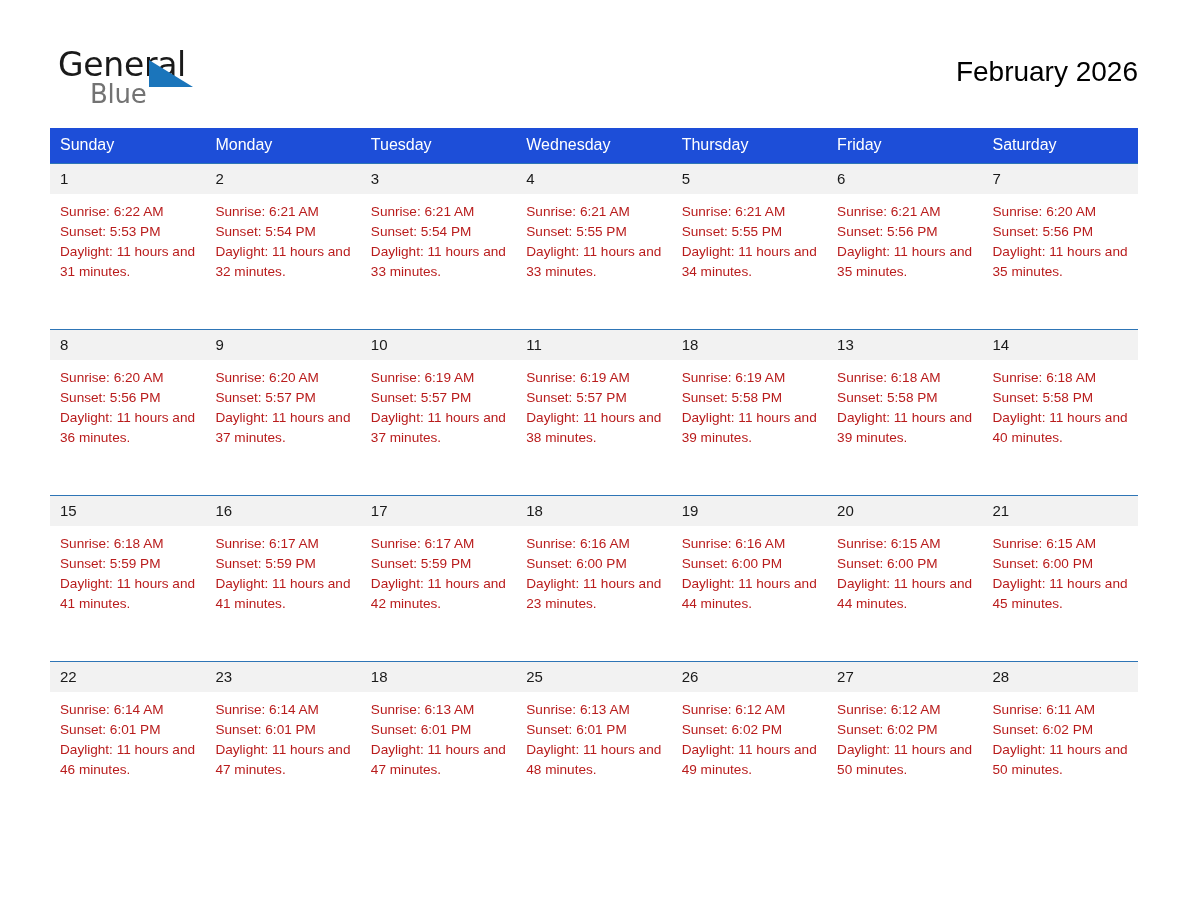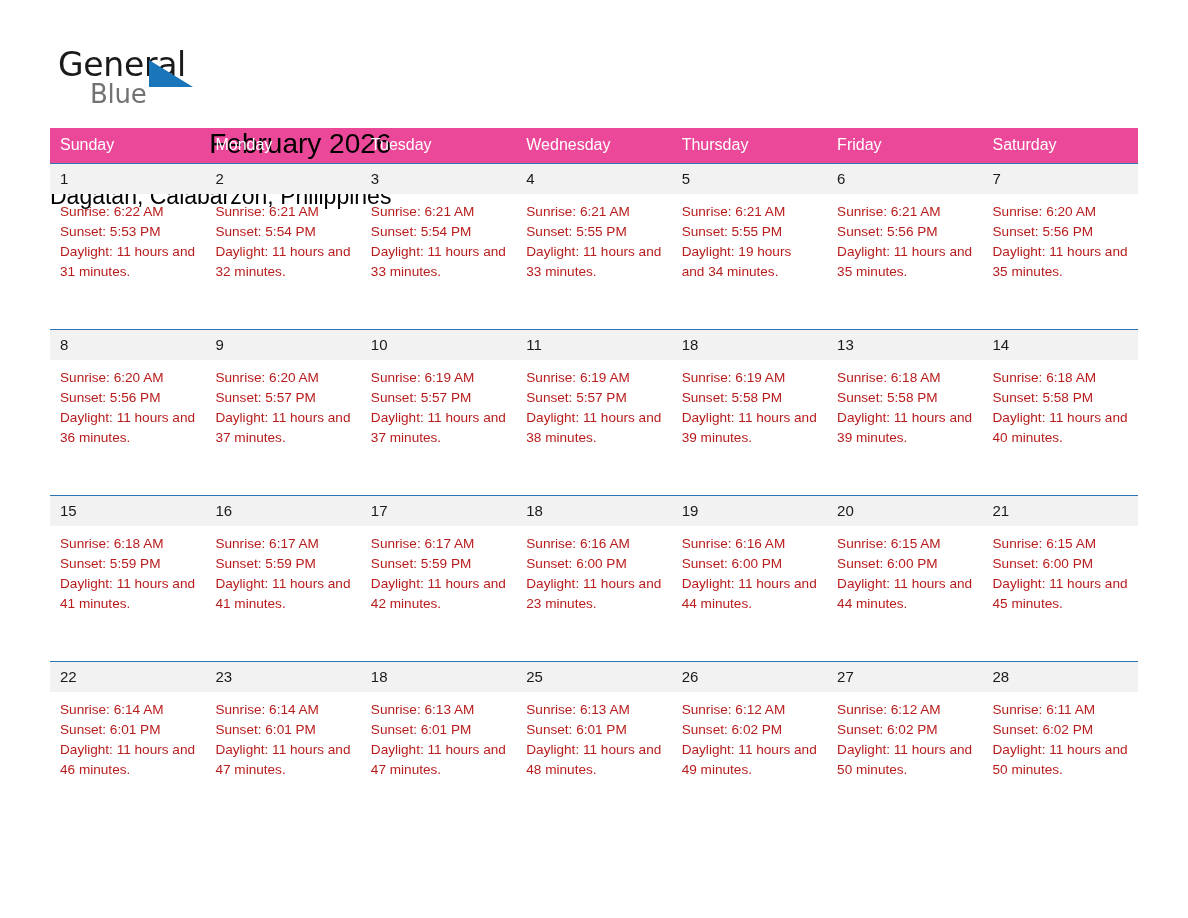--- a/index.html
+++ b/index.html
@@ -23,21 +23,20 @@
   }
 
   
   .header {
     display: flex;
     align-items: flex-start;
     justify-content: space-between;
     padding-top: 46px;
     height: 104px;
     box-sizing: border-box;
-    flex-direction: column;
   }
   .brand {
     position: relative;
     width: 200px;
     height: 72px;
     flex: 0 0 auto;
   }
   .brand-general {
     position: absolute;
     left: 8px;
@@ -92,21 +91,21 @@
   
   .calendar {
     margin-top: 24px;
     width: 1088px;
     border-collapse: collapse;
     table-layout: fixed;
   }
   .calendar col { width: 155.43px; }
 
   thead th {
-    background: #ec4899;
+    background: #1d4ed8;
     color: #ffffff;
     font-size: 16px;
     font-weight: 400;
     text-align: left;
     padding: 8px 0 9px 10px;
     height: 18px;
     border: none;
   }
 
   tbody td {
@@ -143,21 +142,20 @@
 <div class="page">
 
   <div class="header">
     <div class="brand">
       <span class="brand-general">General</span>
       <span class="brand-tri"></span>
       <span class="brand-blue">Blue</span>
     </div>
     <div class="titles">
       <div class="cal-title">February 2026</div>
-      <div class="cal-subtitle">Dagatan, Calabarzon, Philippines</div>
     </div>
   </div>
 
   <table class="calendar">
     <colgroup>
       <col>
         <col>
         <col>
         <col>
         <col>
@@ -217,21 +215,21 @@
             <div>Daylight: 11 hours and 33 minutes.</div>
           </div>
         </div>
           </td>
         <td>
             <div class="cell">
           <div class="daynum">5</div>
           <div class="info">
             <div>Sunrise: 6:21 AM</div>
             <div>Sunset: 5:55 PM</div>
-            <div>Daylight: 19 hours and 34 minutes.</div>
+            <div>Daylight: 11 hours and 34 minutes.</div>
           </div>
         </div>
           </td>
         <td>
             <div class="cell">
           <div class="daynum">6</div>
           <div class="info">
             <div>Sunrise: 6:21 AM</div>
             <div>Sunset: 5:56 PM</div>
             <div>Daylight: 11 hours and 35 minutes.</div>

